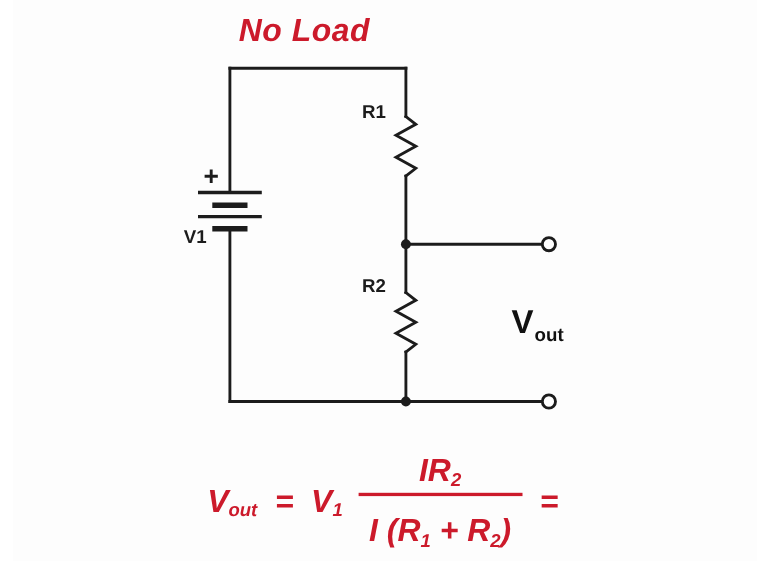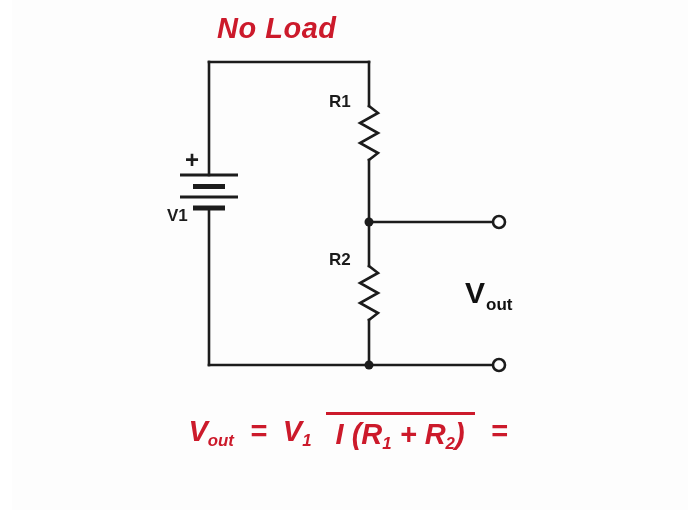--- a/index.html
+++ b/index.html
@@ -67,21 +67,21 @@
   }
   .f-eq { padding: 0 2px; }
   .fraction {
     display: inline-flex;
     flex-direction: column;
     align-items: center;
   }
   .fraction .num { padding: 0 10px 3px; white-space: pre; }
   .fraction .den {
     border-top: 3px solid var(--accent);
-    padding: 3px 10px 0;
+    padding: 16px 10px 0;
     white-space: pre;
   }
 </style>
 </head>
 <body>
 
 <div class="canvas">
 
   <div class="title">No Load</div>
 
@@ -118,20 +118,21 @@
   </svg>
 
   <div class="formula">
     <span><span>V</span><span class="sub">out</span></span>
 
     <span class="f-eq">=</span>
 
     <span><span>V</span><span class="sub">1</span></span>
 
     <span class="fraction">
+      <span class="num"><span>IR</span><span class="sub">2</span></span>
       <span class="den"><span>I (R</span><span class="sub">1</span><span> + R</span><span class="sub">2</span><span>)</span></span>
     </span>
 
     <span class="f-eq">=</span>
 
     <span class="fraction">
     </span>
   </div>
 
 </div>

